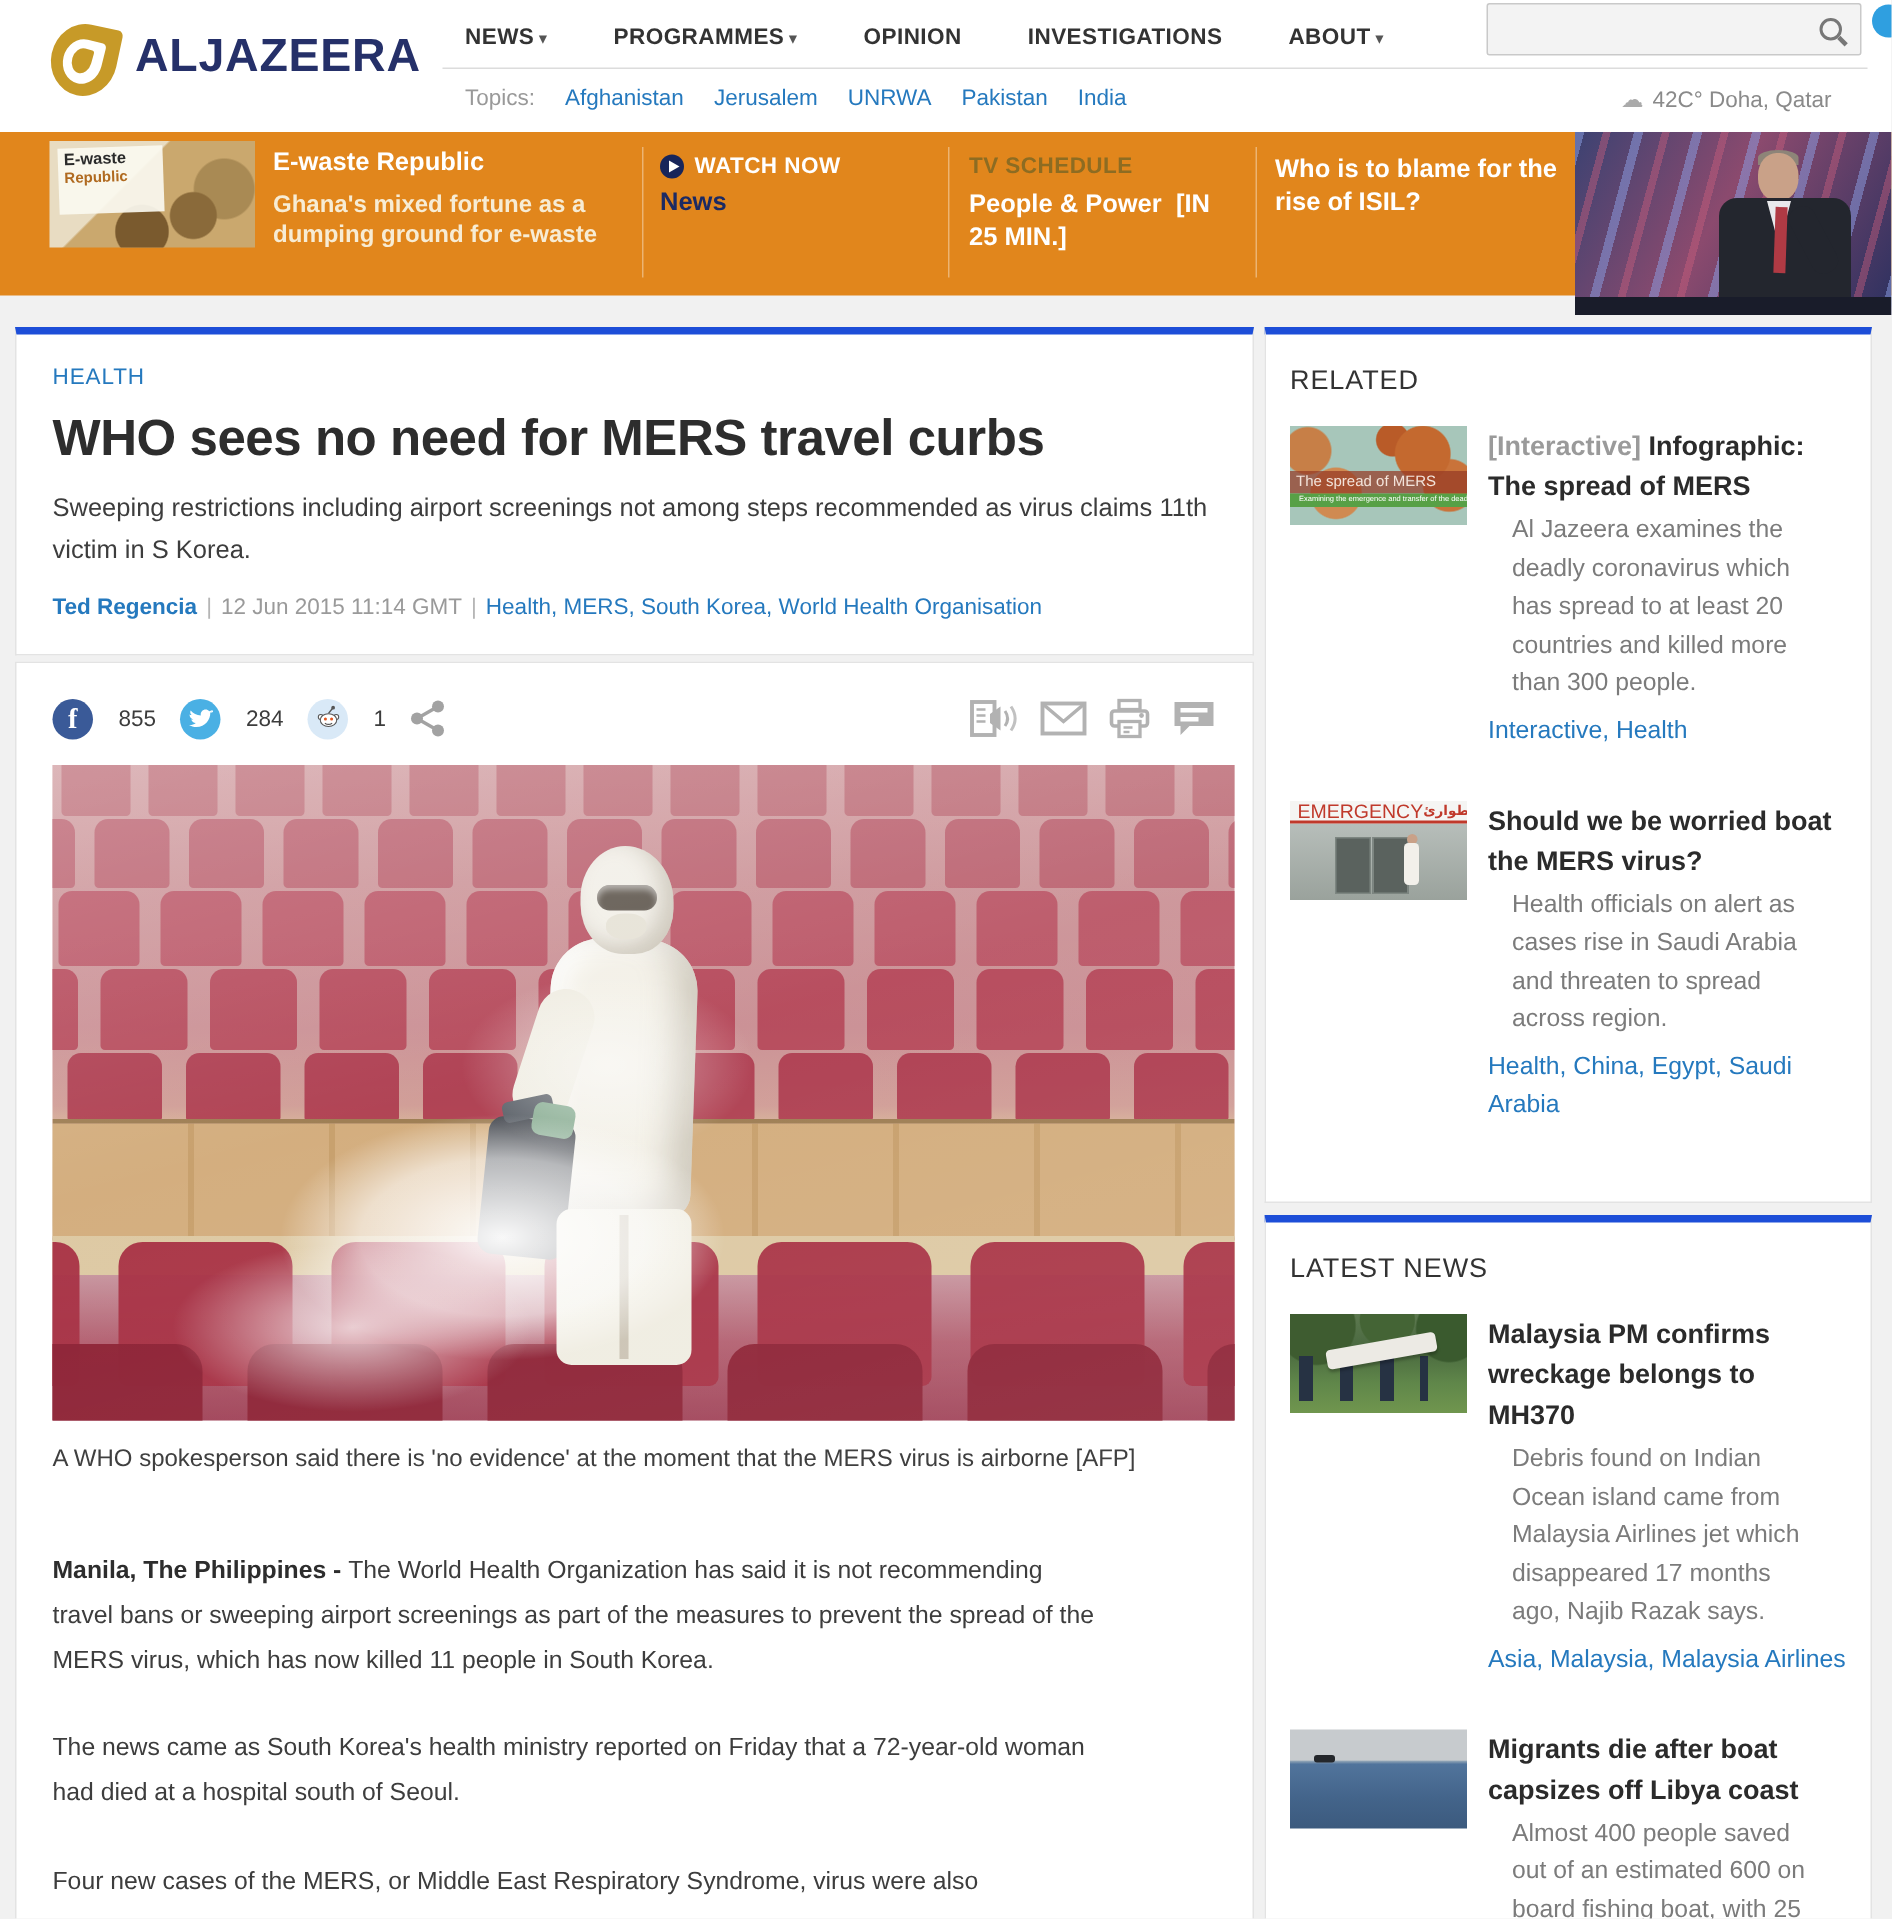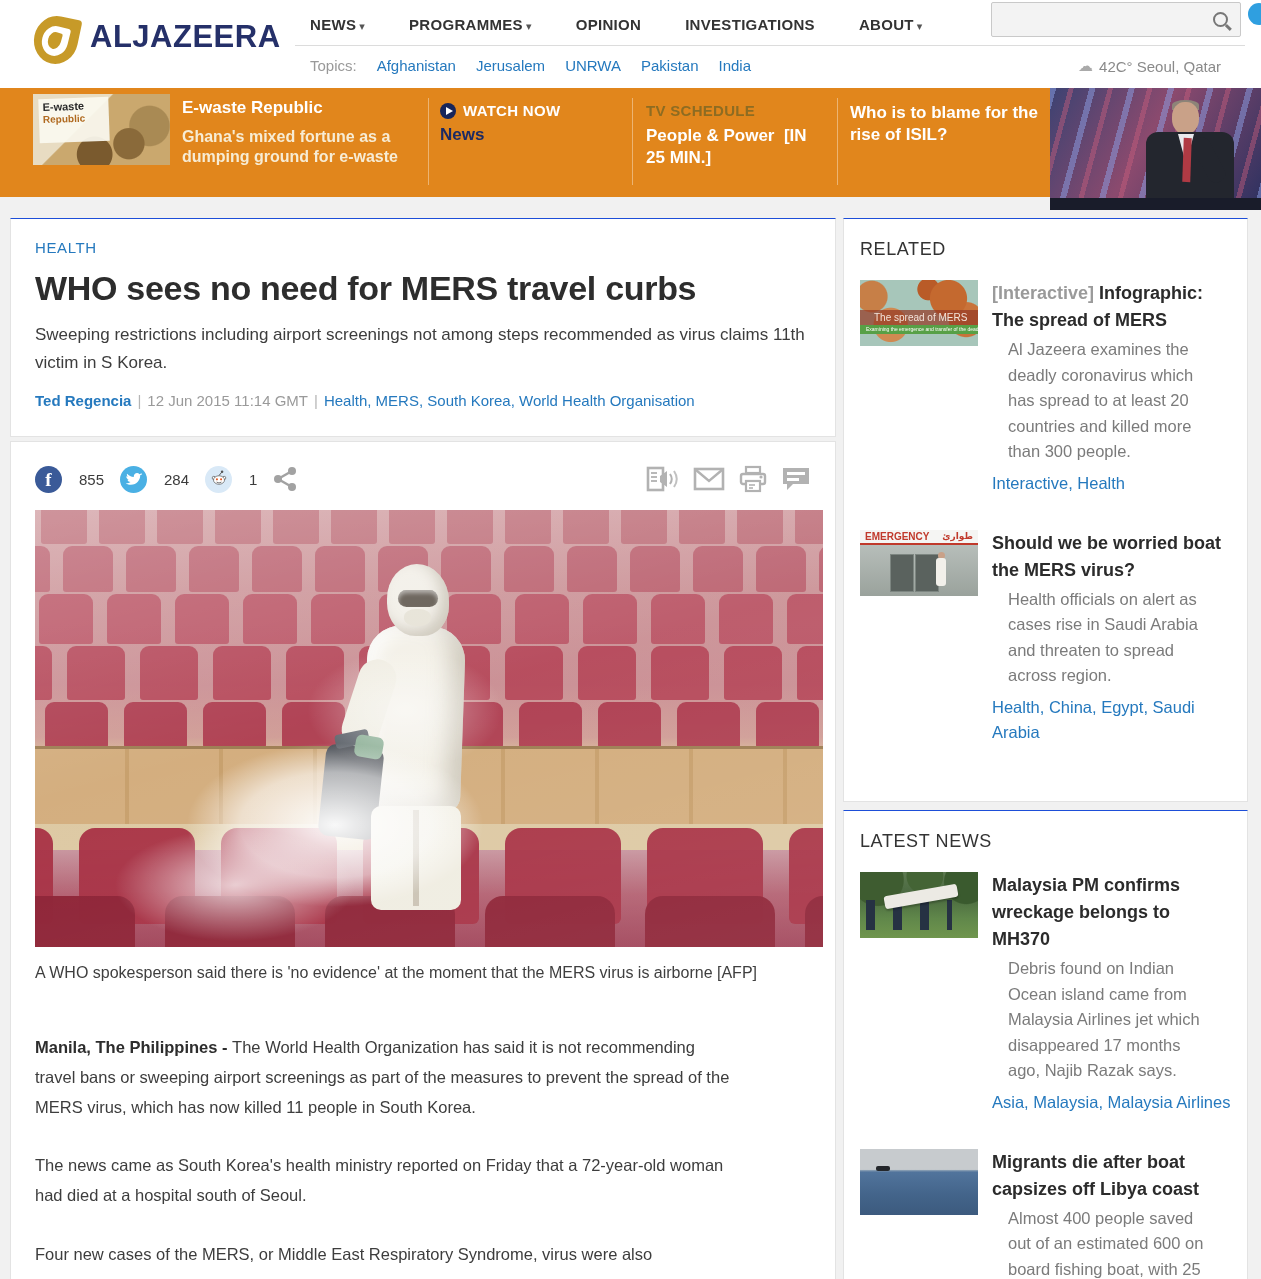--- a/index.html
+++ b/index.html
@@ -69,21 +69,21 @@
   .vt-hair{position:absolute;left:122px;top:12px;width:27px;height:10px;background:#8d8478;border-radius:50% 50% 0 0}
   .vt-body{position:absolute;left:96px;top:44px;width:88px;height:78px;background:#23262e;border-radius:12px 12px 0 0}
   .vt-shirt{position:absolute;left:128px;top:46px;width:16px;height:30px;background:#e9e9ec;clip-path:polygon(0 0,100% 0,50% 100%)}
   .vt-tie{position:absolute;left:133px;top:50px;width:8px;height:44px;background:#b03a44;transform:rotate(2deg)}
   .vt-arm{position:absolute;left:150px;top:48px;width:18px;height:48px;background:#23262e;border-radius:8px;transform:rotate(-28deg)}
   .vt-desk{position:absolute;left:0;bottom:0;width:100%;height:12px;background:#191c2a}
 
   
   .content-col{position:absolute;top:218px;left:10px;width:826px;z-index:3}
   .box{background:#fff;border:1px solid #e3e3e3;box-sizing:border-box}
-  .orange-top{border-top:1px solid #1d4ed8}
+  .orange-top{border-top:5px solid #1d4ed8}
   .head-box{height:219px;padding:20px 24px 0;overflow:hidden}
   .section-label{font-size:15px;color:#2579be;letter-spacing:.6px;cursor:pointer;margin-bottom:13px}
   .article-title{font-size:34px;font-weight:800;color:#2d2d2d;letter-spacing:-.3px;margin:0 0 13px}
   .article-sub{font-size:17px;color:#3d3d3d;line-height:1.65;margin:0 0 15px;max-width:800px}
   .byline{font-size:15px;display:flex;flex-wrap:wrap;gap:6px;align-items:center}
   .byline .author{color:#2579be;font-weight:700;cursor:pointer}
   .byline .pipe{color:#b5b5b5}
   .byline .date{color:#9a9a9a}
   .taglist a{color:#2579be;cursor:pointer}
   .taglist a:not(:first-child)::before{content:", "}
@@ -143,25 +143,25 @@
   .item-tags{font-size:16.5px;line-height:1.5}
   .related-link{display:block;font-size:17.5px;font-weight:800;color:#2579be;margin:24px 0 18px;cursor:pointer}
 
   .thumb-mers{background:
     radial-gradient(circle at 75% 28%, #c4692f 0 18%, rgba(196,105,47,0) 19%),
     radial-gradient(circle at 90% 60%, #c9733a 0 15%, rgba(201,115,58,0) 16%),
     radial-gradient(circle at 58% 14%, #b95b28 0 12%, rgba(185,91,40,0) 13%),
     radial-gradient(circle at 26% 68%, #d08a51 0 17%, rgba(208,138,81,0) 18%),
     radial-gradient(circle at 10% 25%, #c77f47 0 13%, rgba(199,127,71,0) 14%),
     #a7c6ba}
-  .mers-strip{position:absolute;left:0;right:0;top:30px;height:15px;background:rgba(150,58,38,.72);color:#f3e3da;font-size:10px;line-height:15px;padding-left:14px;white-space:nowrap}
+  .mers-strip{position:absolute;left:0;right:0;top:30px;height:15px;background:rgba(150,58,38,.72);color:#f3e3da;font-size:10px;line-height:15px;padding-left:4px;white-space:nowrap}
   .mers-green{position:absolute;left:0;right:0;top:45px;height:9px;background:#57a046;color:#fff;font-size:5px;line-height:9px;padding-left:6px;white-space:nowrap;overflow:hidden}
   .thumb-emergency{background:linear-gradient(180deg,#b7beba 15px,#9aa29c 100%)}
   .em-strip{position:absolute;left:0;right:0;top:0;height:15px;background:#f5f5f3;border-bottom:2px solid #c0392b;display:flex;justify-content:space-between;align-items:center;padding:0 5px;box-sizing:border-box}
-  .em-en{font-size:10px;font-weight:700;color:#c0392b}
+  .em-en{font-size:13px;font-weight:400;color:#c0392b}
   .em-ar{font-size:9px;font-weight:700;color:#c0392b}
   .em-door{position:absolute;top:24px;width:22px;height:36px;background:#5a625e;border:1px solid #7d8681}
   .em-person{position:absolute;left:76px;top:28px;width:10px;height:28px;background:#f2f0ea;border-radius:3px}
   .em-head{position:absolute;left:78px;top:22px;width:7px;height:7px;background:#c9a188;border-radius:50%}
   .thumb-mh370{background:
     radial-gradient(circle at 15% 12%, #3e5c30 0 22%, rgba(62,92,48,0) 23%),
     radial-gradient(circle at 55% 6%, #446435 0 20%, rgba(68,100,53,0) 21%),
     radial-gradient(circle at 90% 15%, #3a5a2e 0 18%, rgba(58,90,46,0) 19%),
     linear-gradient(180deg,#5d7950 0%,#49683f 35%,#60874a 70%,#70964e 100%)}
   .mh-wreck{position:absolute;left:24px;top:18px;width:74px;height:13px;background:#eceae4;border-radius:3px;transform:rotate(-10deg);box-shadow:0 2px 2px rgba(0,0,0,.25)}
@@ -198,21 +198,21 @@
   <div class="topics-row">
     <span class="topics-label">Topics:</span>
     <a class="topic-link">Afghanistan</a>
     <a class="topic-link">Jerusalem</a>
     <a class="topic-link">UNRWA</a>
     <a class="topic-link">Pakistan</a>
     <a class="topic-link">India</a>
   </div>
   <div class="weather">
     <span class="cloud-icon">☁</span>
-    <span>42C° Seoul, Qatar</span>
+    <span>42C° Doha, Qatar</span>
   </div>
 </div>
 
 <div class="banner">
   <div class="bn-thumb">
     <div class="label">
       <div class="l1">E-waste</div>
       <div class="l2">Republic</div>
     </div>
   </div>

